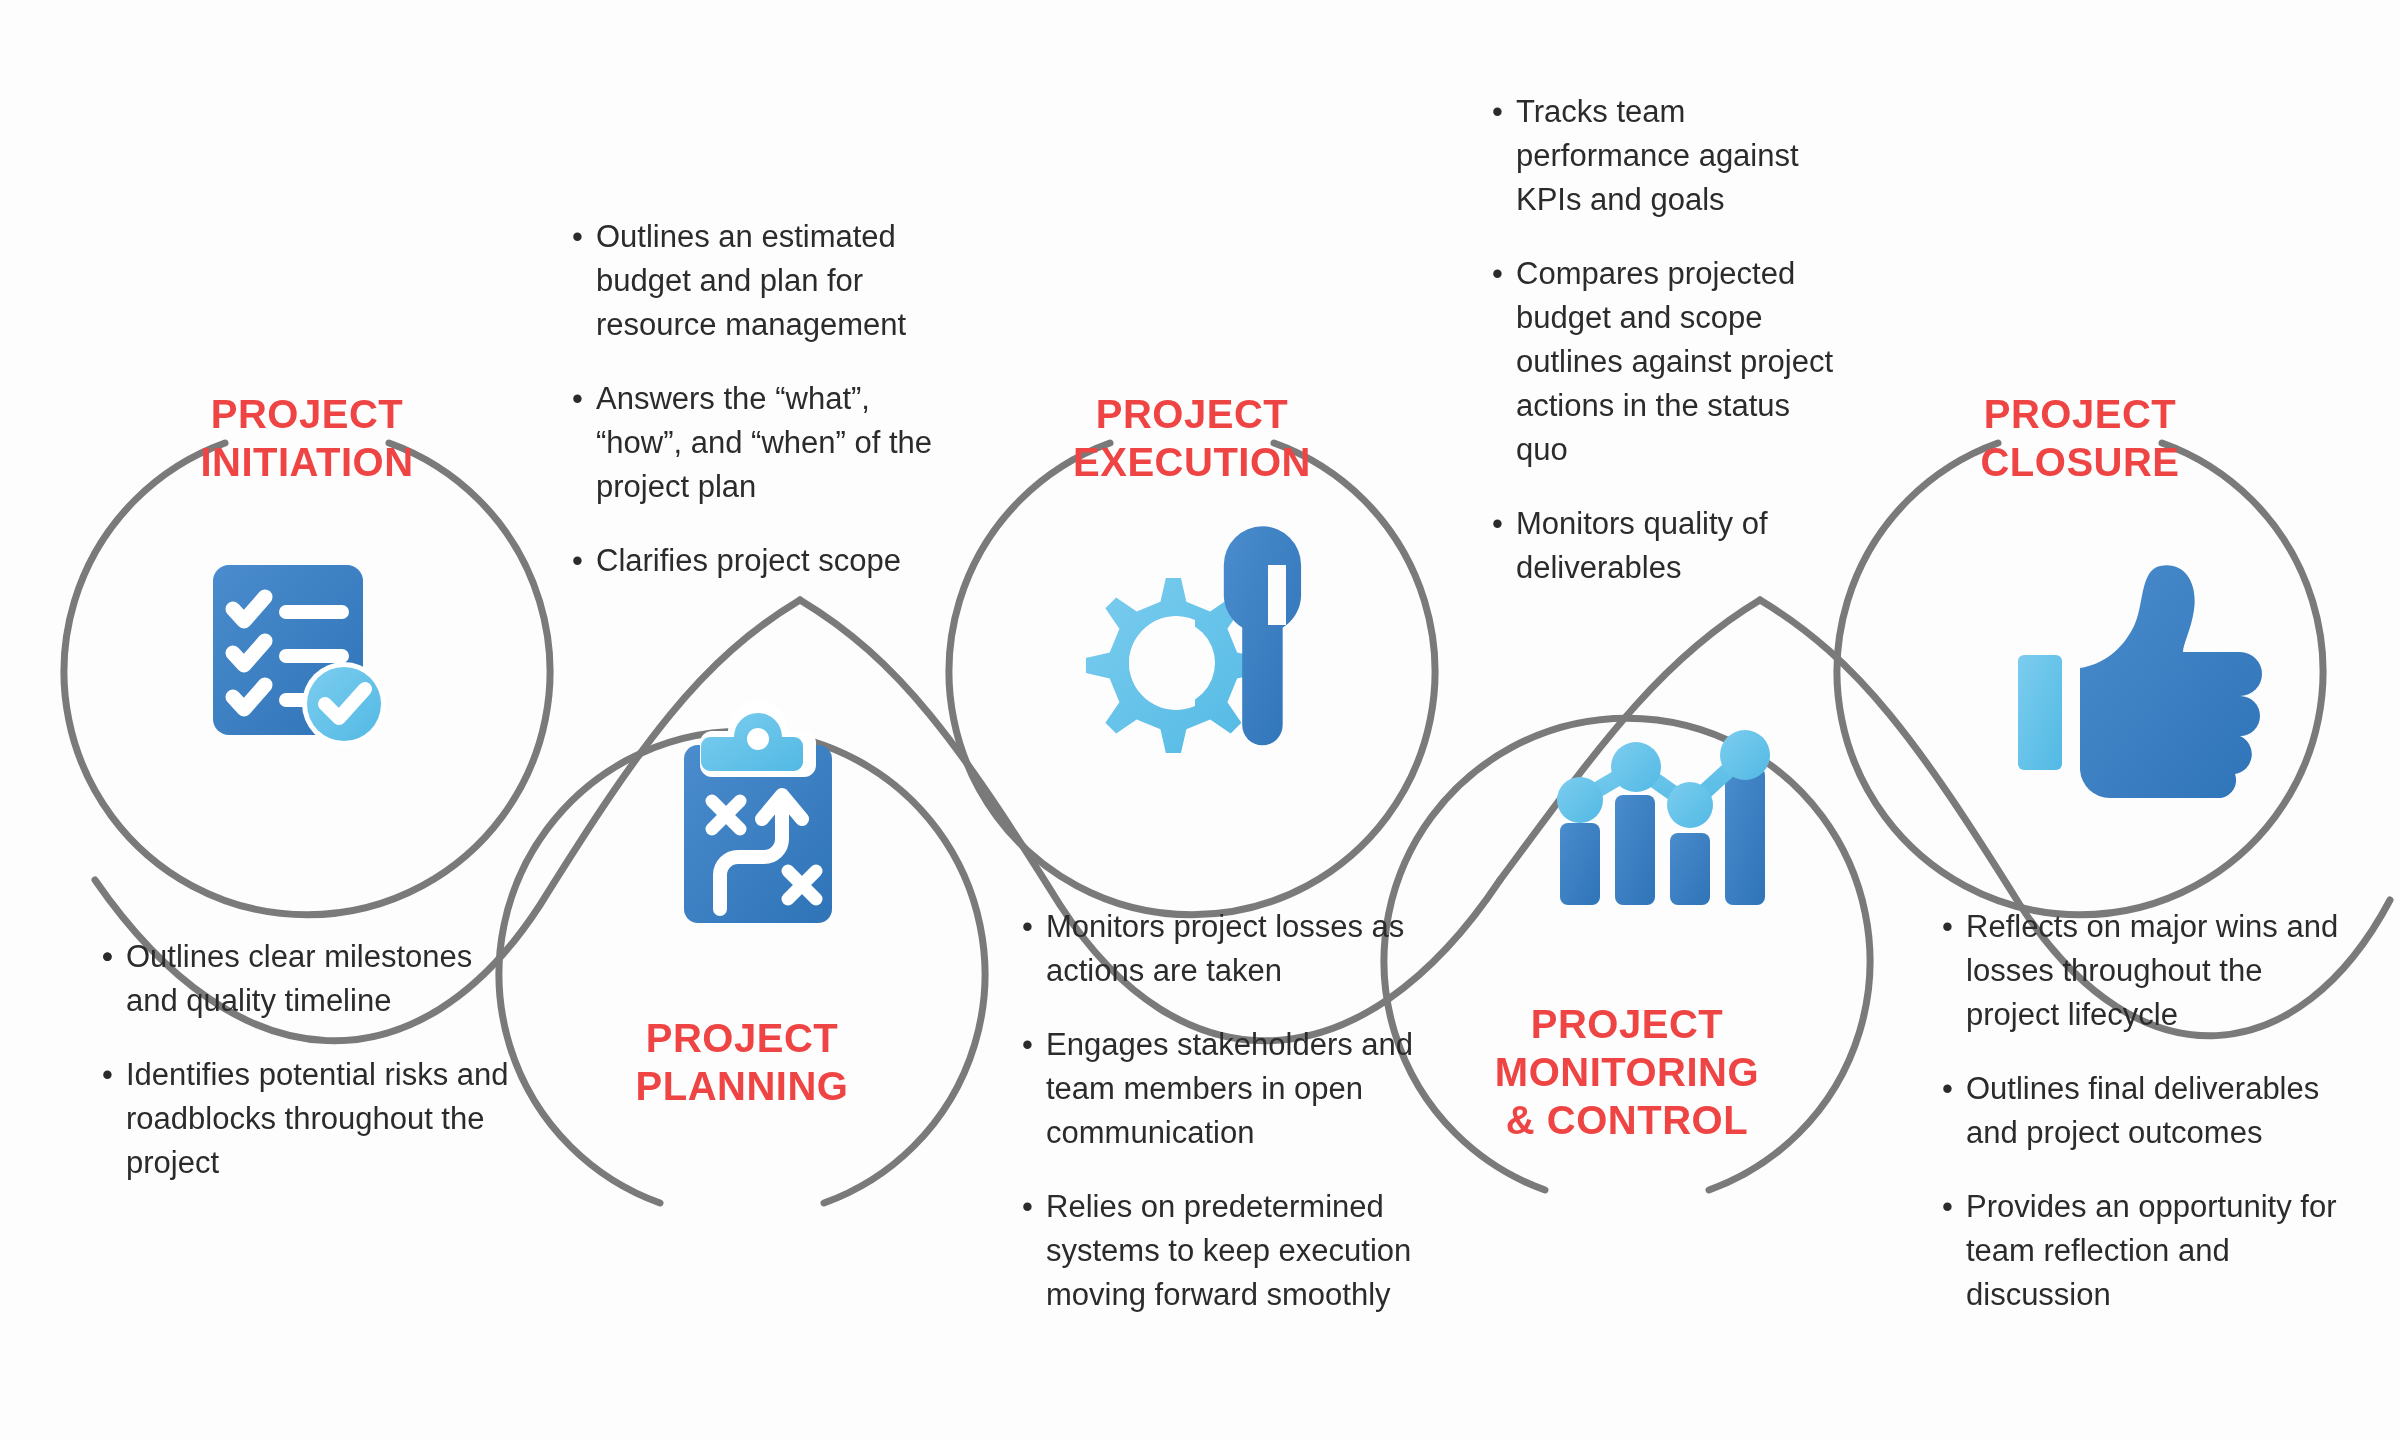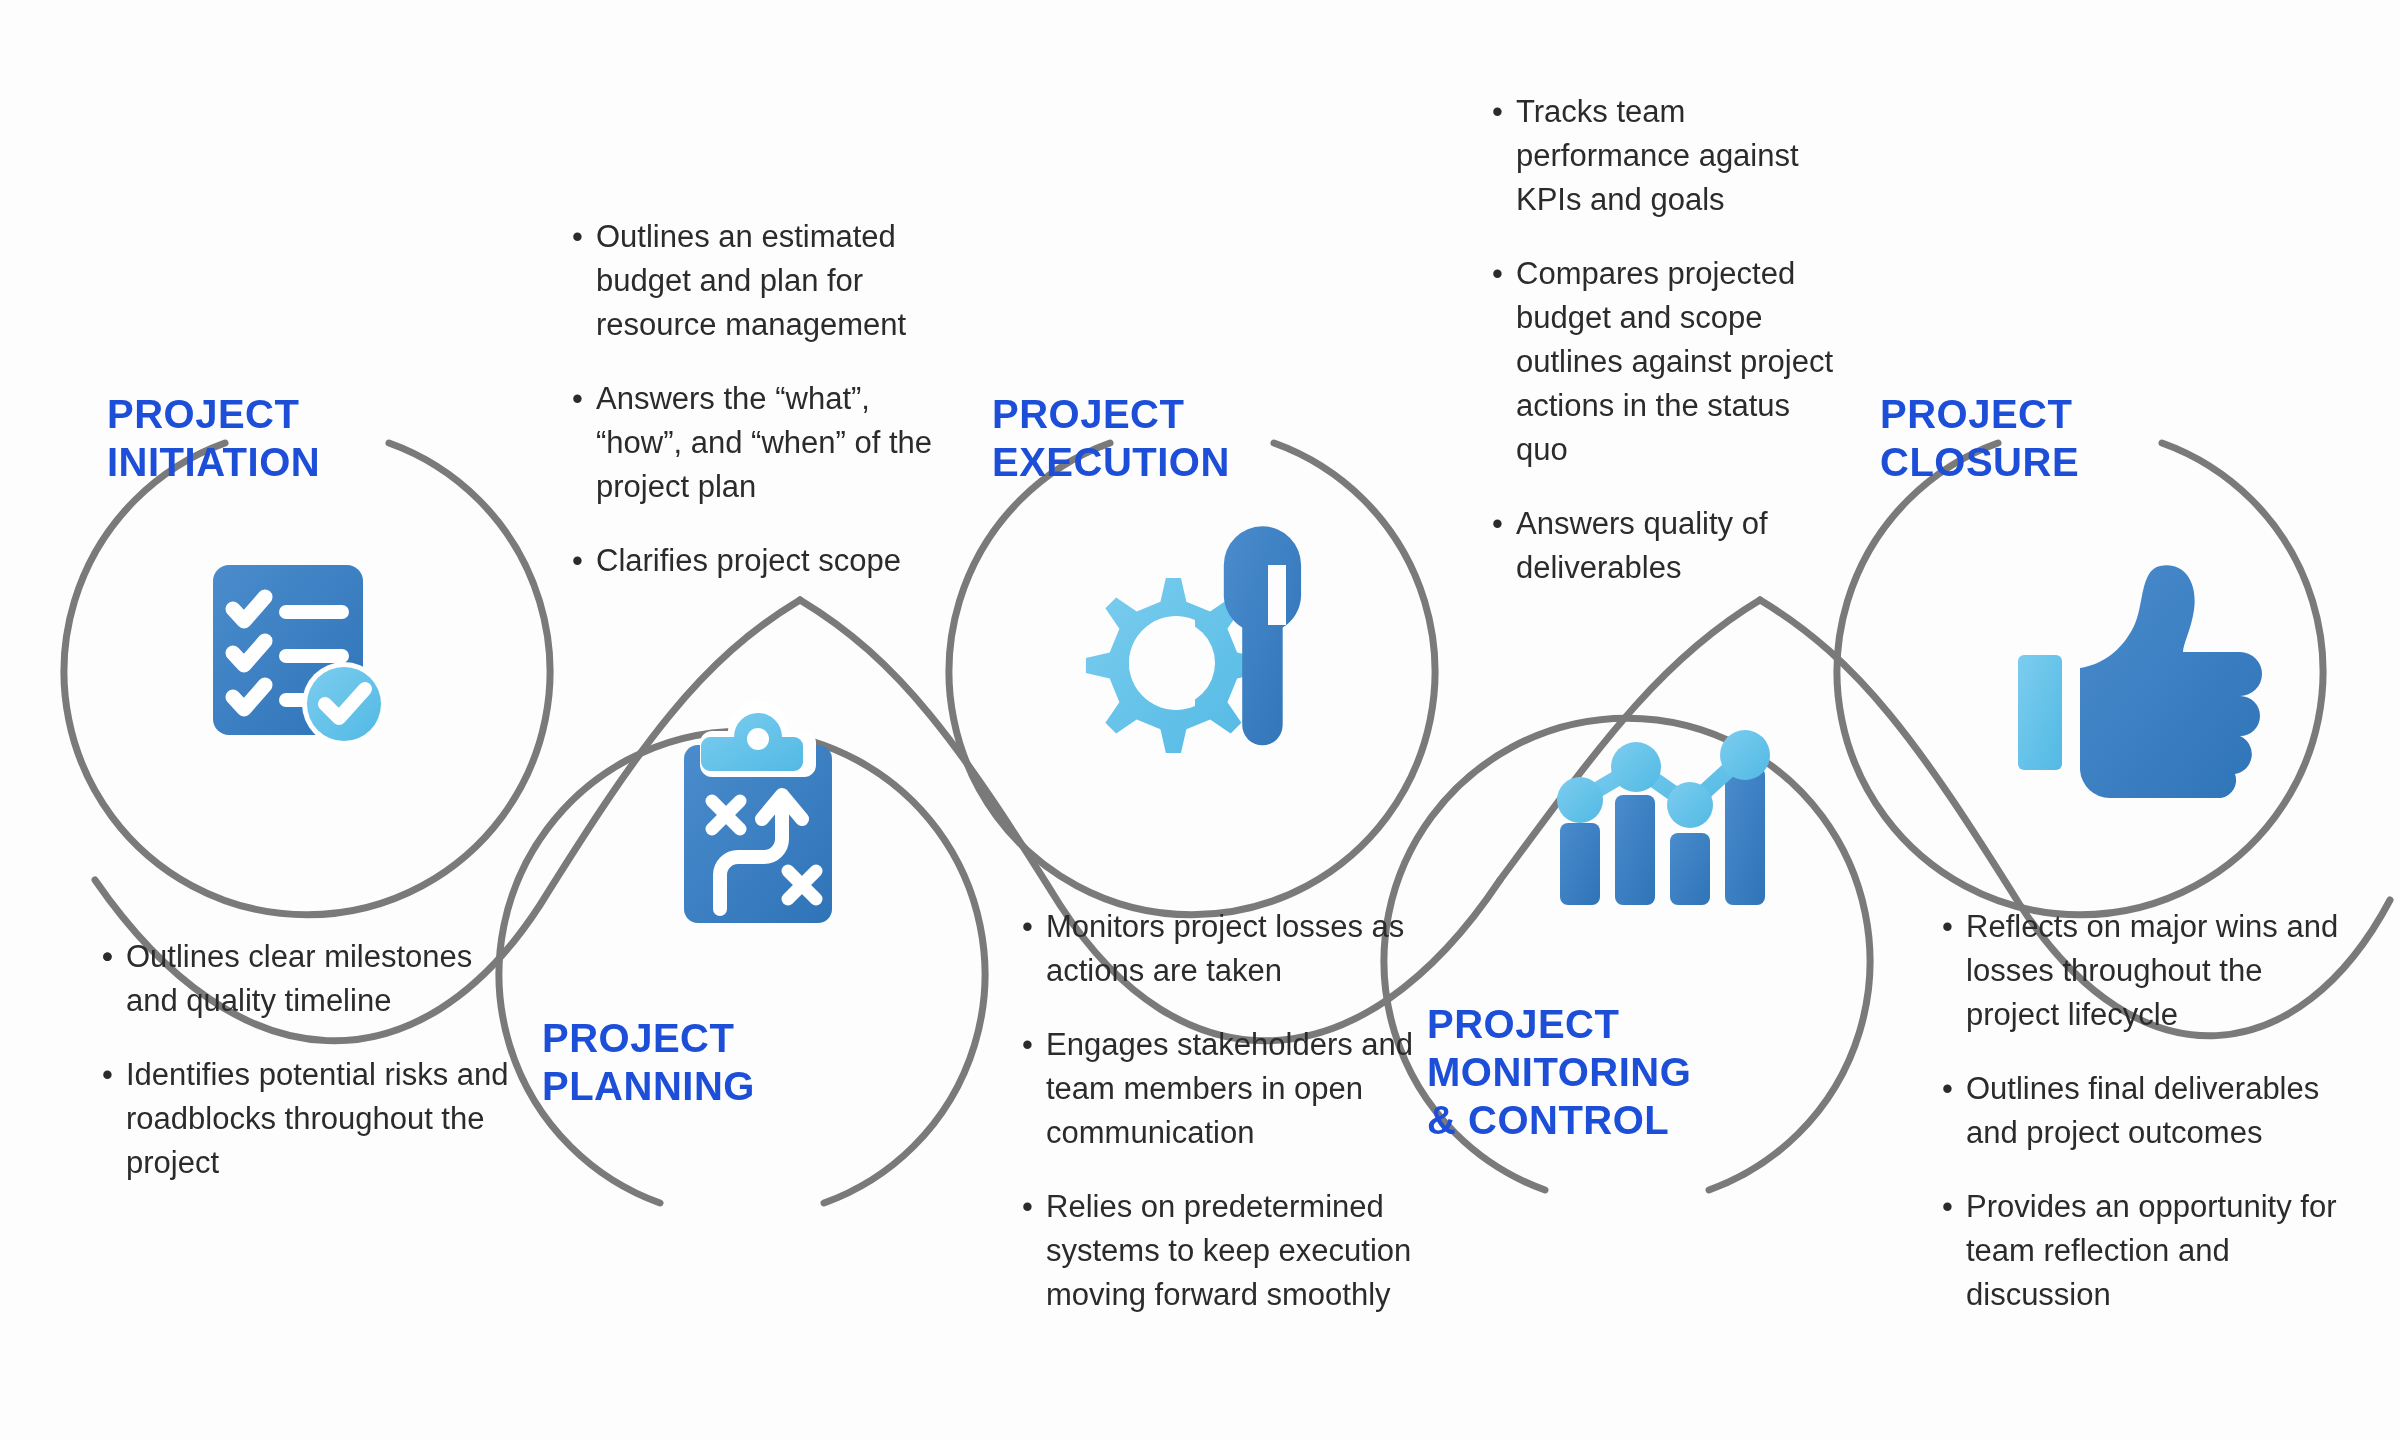--- a/index.html
+++ b/index.html
@@ -1,21 +1,21 @@
 <!DOCTYPE html>
 <html><head>
 <meta charset="utf-8">
 <style>
   html,body{margin:0;padding:0;background:#ffffff;}
   body{width:2400px;height:1440px;overflow:hidden;
        font-family:"Liberation Sans",sans-serif;}
   #stage{position:relative;width:2400px;height:1440px;background:#fdfdfd;}
   #art{position:absolute;left:0;top:0;width:2400px;height:1440px;}
 
-  .title{position:absolute;text-align:left;color:#1d4ed8;
+  .title{position:absolute;text-align:center;color:#ef4444;
          font-weight:bold;font-size:40px;line-height:48px;
          letter-spacing:0.5px;white-space:pre-line;}
 
   .bullets{position:absolute;color:#2b2b2b;font-size:31px;line-height:44px;}
   .bullets ul{margin:0;padding:0;list-style:none;}
   .bullets li{position:relative;padding-left:26px;margin-bottom:30px;}
   .bullets li:last-child{margin-bottom:0;}
   .bullets li .dot{position:absolute;left:2px;top:0;}
 </style>
 </head>
@@ -238,21 +238,21 @@
       <li>
         <span class="dot">•</span>
         <span>Tracks team performance against KPIs and goals</span>
       </li>
       <li>
         <span class="dot">•</span>
         <span>Compares projected budget and scope outlines against project actions in the status quo</span>
       </li>
       <li>
         <span class="dot">•</span>
-        <span>Answers quality of deliverables</span>
+        <span>Monitors quality of deliverables</span>
       </li>
     </ul>
   </div>
 
   <div class="bullets" style="left:1940px;top:905px;width:420px;">
     <ul>
       <li>
         <span class="dot">•</span>
         <span>Reflects on major wins and losses throughout the project lifecycle</span>
       </li>

